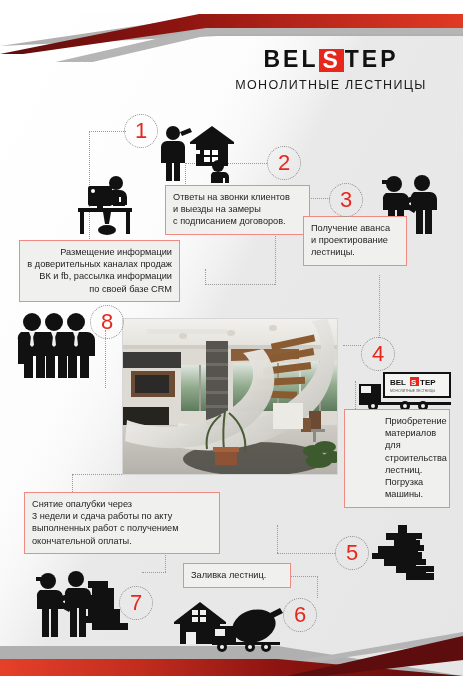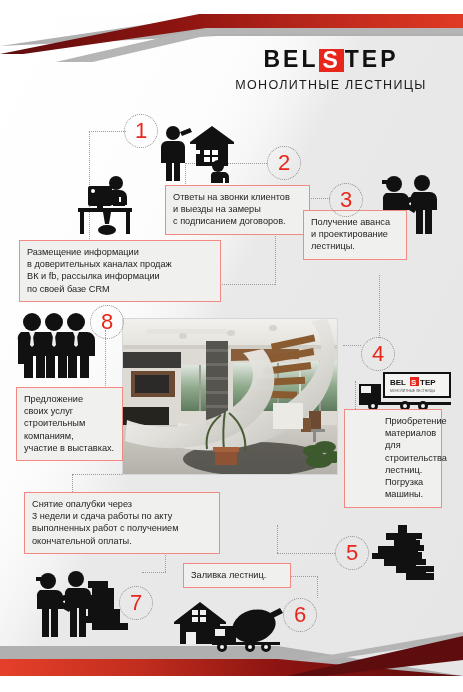--- a/index.html
+++ b/index.html
@@ -460,51 +460,46 @@
 
   <div class="num" style="left:124px; top:114px;">1</div>
   <div class="num" style="left:267px; top:146px;">2</div>
   <div class="num" style="left:329px; top:183px;">3</div>
   <div class="num" style="left:361px; top:337px;">4</div>
   <div class="num" style="left:335px; top:536px;">5</div>
   <div class="num" style="left:283px; top:598px;">6</div>
   <div class="num" style="left:119px; top:586px;">7</div>
   <div class="num" style="left:90px; top:305px;">8</div>
 
-  <div class="tbox" style="left:19px; top:240px; width:202px; white-space:pre-line;">Размещение информации
+  <div class="tbox" style="left:19px; top:240px; width:161px; white-space:pre-line;text-align:right;">Размещение информации
 в доверительных каналах продаж
 ВК и fb, рассылка информации
 по своей базе CRM</div>
 
   <div class="tbox" style="left:165px; top:185px; width:145px; white-space:pre-line;">Ответы на звонки клиентов
 и выезды на замеры
 с подписанием договоров.</div>
 
-  <div class="tbox" style="left:303px; top:210px; width:104px; white-space:pre-line;">Получение аванса
+  <div class="tbox" style="left:303px; top:216px; width:104px; white-space:pre-line;">Получение аванса
 и проектирование
 лестницы.</div>
 
-  <div class="tbox" style="left:344px; top:409px; width:98px; white-space:pre-line;padding-left:40px;">Приобретение
+  <div class="tbox" style="left:344px; top:409px; width:106px; white-space:pre-line;padding-left:40px;">Приобретение
 материалов для
 строительства
 лестниц.
 Погрузка машины.</div>
 
 
   <div class="tbox" style="left:183px; top:563px; width:108px; white-space:pre-line;">Заливка лестниц.</div>
 
   <div class="tbox" style="left:24px; top:492px; width:196px; white-space:pre-line;">Снятие опалубки через
 3 недели и сдача работы по акту
 выполненных работ с получением
 окончательной оплаты.</div>
 
-  <div class="tbox" style="left:16px; top:387px; width:107px; white-space:pre-line;">Предложение
-своих услуг
-строительным
-компаниям,
-участие в выставках.</div>
 
   <div class="ftr-gray"></div>
   <div class="ftr-gray-wing"></div>
   <div class="ftr-red"></div>
   <div class="ftr-red-wing"></div>
 
 </div>
 
 </body></html>

